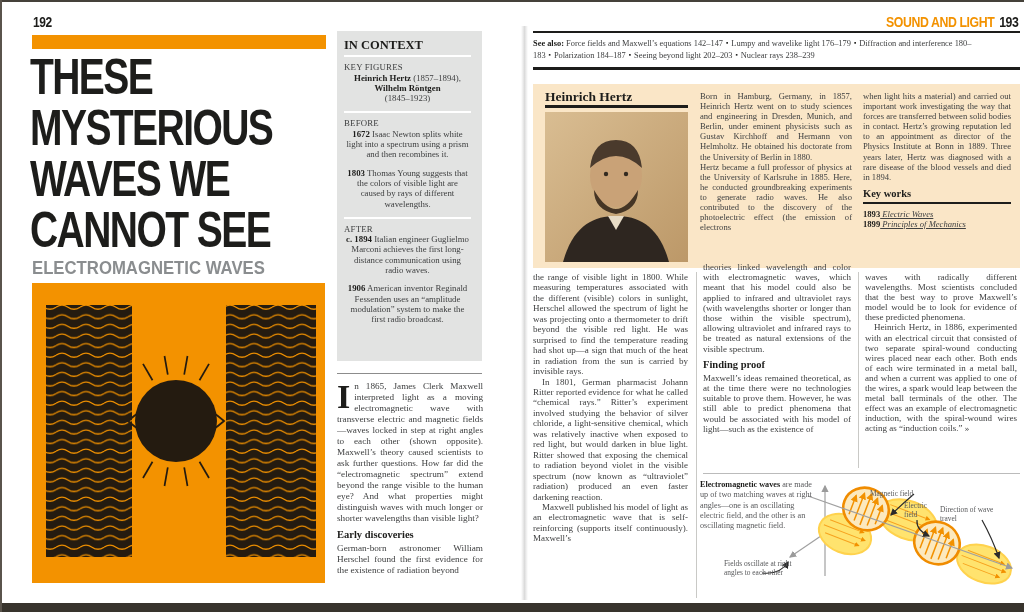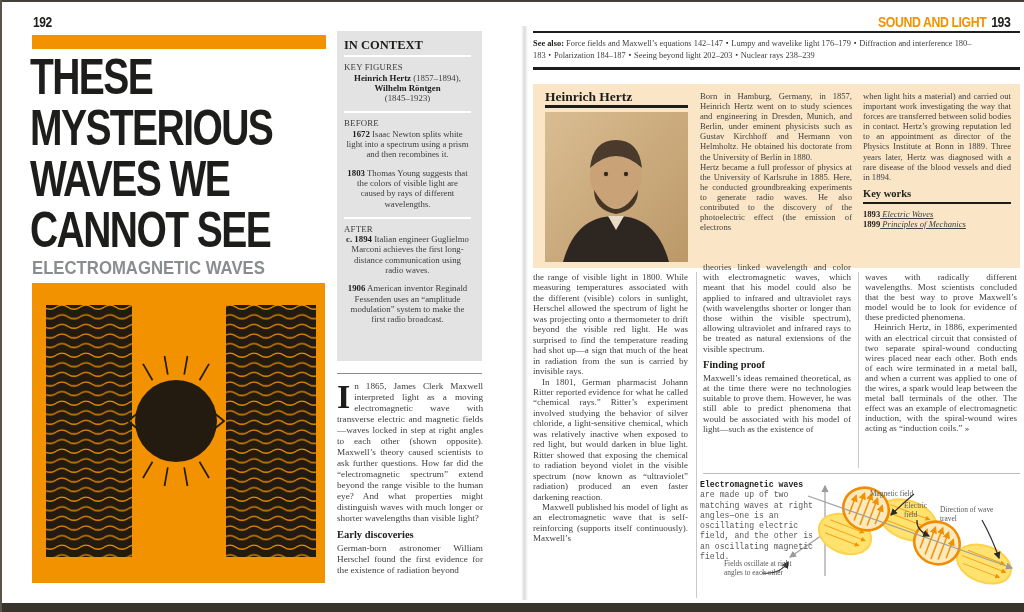--- a/index.html
+++ b/index.html
@@ -143,21 +143,21 @@
   </div>
 
   <div class="abs thinrule" style="left:337px;top:373px;width:145px;"></div>
 
   <div class="abs copy" style="left:337px;top:381px;width:146px;height:216px;overflow:hidden;font-size:9.2px;line-height:11px;">
     <p><span class="dropcap">I</span><span>n 1865, James Clerk Maxwell interpreted light as a moving electromagnetic wave with transverse electric and magnetic fields—waves locked in step at right angles to each other (shown opposite). Maxwell’s theory caused scientists to ask further questions. How far did the “electromagnetic spectrum” extend beyond the range visible to the human eye? And what properties might distinguish waves with much longer or shorter wavelengths than visible light?</span></p>
     <div class="head-s">Early discoveries</div>
     <p>German-born astronomer William Herschel found the first evidence for the existence of radiation beyond</p>
   </div>
 
-  <div class="abs rp-header" style="right:14px;top:13px;text-align:right;">
+  <div class="abs rp-header" style="right:6px;top:13px;text-align:right;">
     <span class="cond"><span class="rp-title">SOUND AND LIGHT</span><span class="rp-num">193</span></span>
   </div>
   <div class="abs blackrule" style="left:533px;top:31px;width:487px;height:2px;"></div>
 
   <div class="abs see-also" style="left:533px;top:37px;width:487px;">
     <span class="b">See also:</span>
     <span>Force fields and Maxwell’s equations 142–147</span><span class="sa-sep">▪</span><span>Lumpy and wavelike light 176–179</span><span class="sa-sep">▪</span><span>Diffraction and interference 180–183</span><span class="sa-sep">▪</span><span>Polarization 184–187</span><span class="sa-sep">▪</span><span>Seeing beyond light 202–203</span><span class="sa-sep">▪</span><span>Nuclear rays 238–239</span>
   </div>
   <div class="abs blackrule" style="left:533px;top:67px;width:487px;height:2.5px;"></div>
 
@@ -288,21 +288,21 @@
 
       <line x1="118" y1="20" x2="322" y2="92" stroke="#a0a0a0" stroke-width="1.2" marker-end="url(#aG)"></line>
 
       <g fill="none" stroke="#2b2b2b" stroke-width="1.2">
         <path d="M224 18 Q 210 30 201 39" marker-end="url(#aB)"></path>
         <path d="M227 44 Q 226 54 239 60" marker-end="url(#aB)"></path>
         <path d="M292 44 Q 302 62 309 82" marker-end="url(#aB)"></path>
         <path d="M72 97 Q 90 99 98 86" marker-end="url(#aB)"></path>
       </g>
     </svg>
-    <div class="abs fig-caption" style="left:10px;top:4px;width:120px;font-family:Liberation Mono, monospace;">
+    <div class="abs fig-caption" style="left:10px;top:4px;width:120px;">
       <span class="b">Electromagnetic waves</span><span> are made up of two matching waves at right angles—one is an oscillating electric field, and the other is an oscillating magnetic field.</span>
     </div>
     <div class="abs fig-label" style="left:180px;top:14px;width:66px;">Magnetic field</div>
     <div class="abs fig-label" style="left:214px;top:26px;width:36px;">Electric field</div>
     <div class="abs fig-label" style="left:250px;top:30px;width:58px;">Direction of wave travel</div>
     <div class="abs fig-label" style="left:34px;top:84px;width:72px;">Fields oscillate at right angles to each other</div>
   </div>
 
 </div>
 

